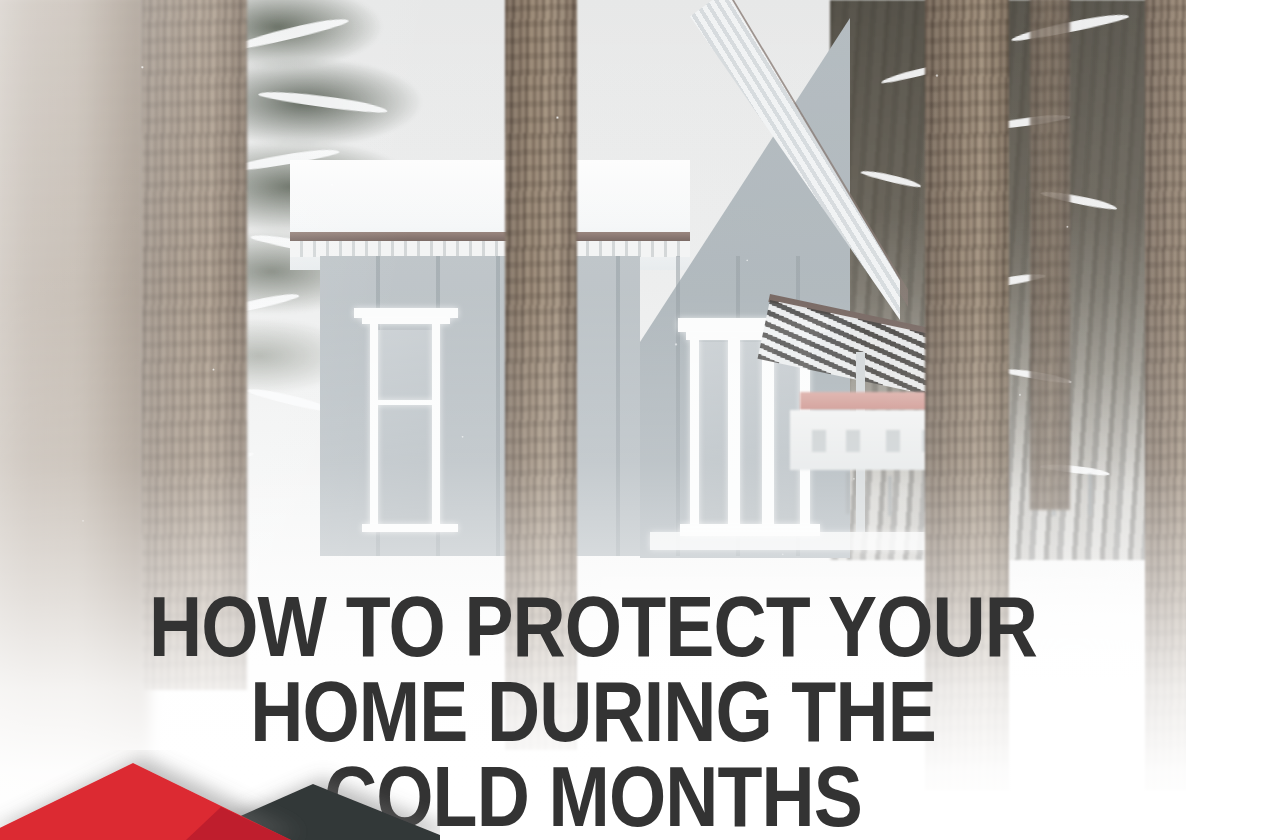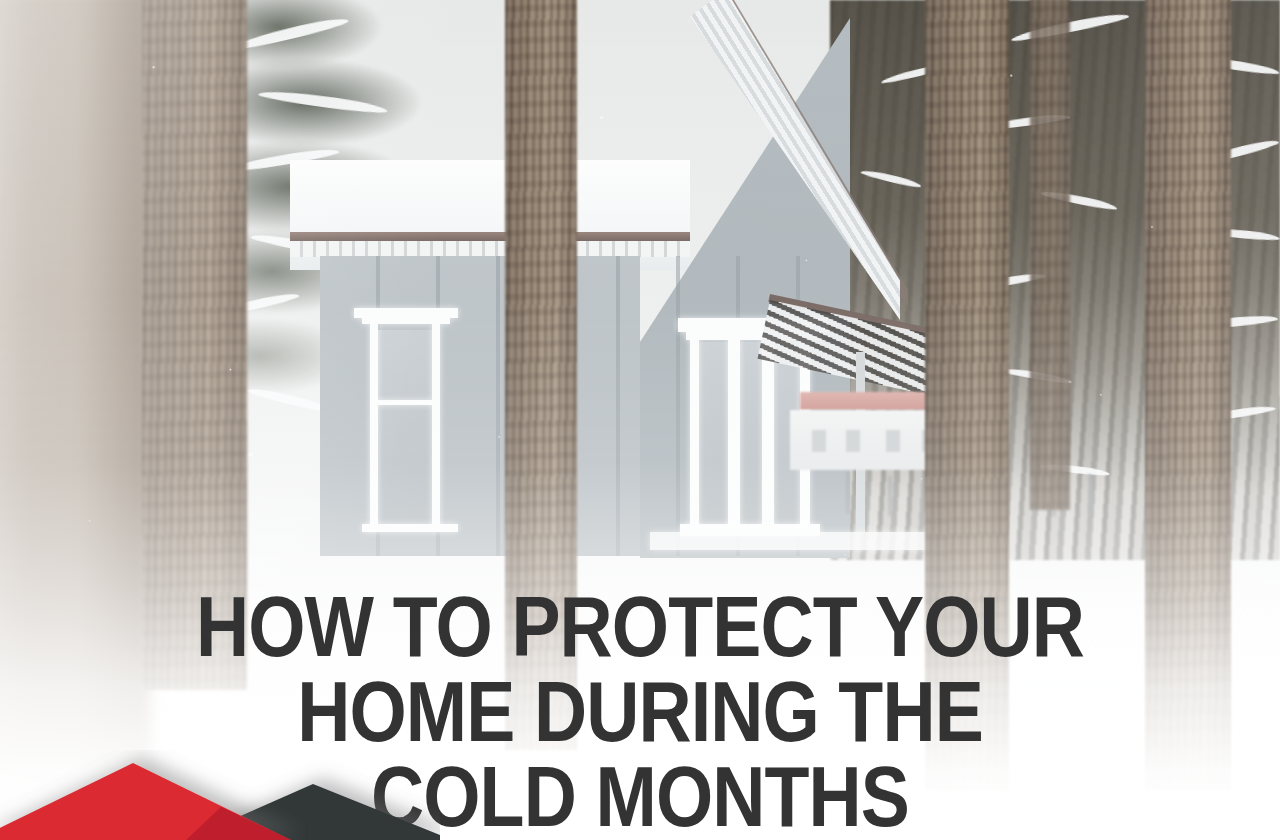--- a/index.html
+++ b/index.html
@@ -6,21 +6,21 @@
     margin: 0;
     padding: 0;
     background: #ffffff;
   }
   body {
     font-family: "Liberation Sans", sans-serif;
   }
 
   #poster {
     position: relative;
-    width: 1280px;
+    width: 1186px;
     height: 840px;
     overflow: hidden;
     background: #e9eaea;
   }
 
   
   .photo {
     position: absolute;
     inset: 0;
     overflow: hidden;

